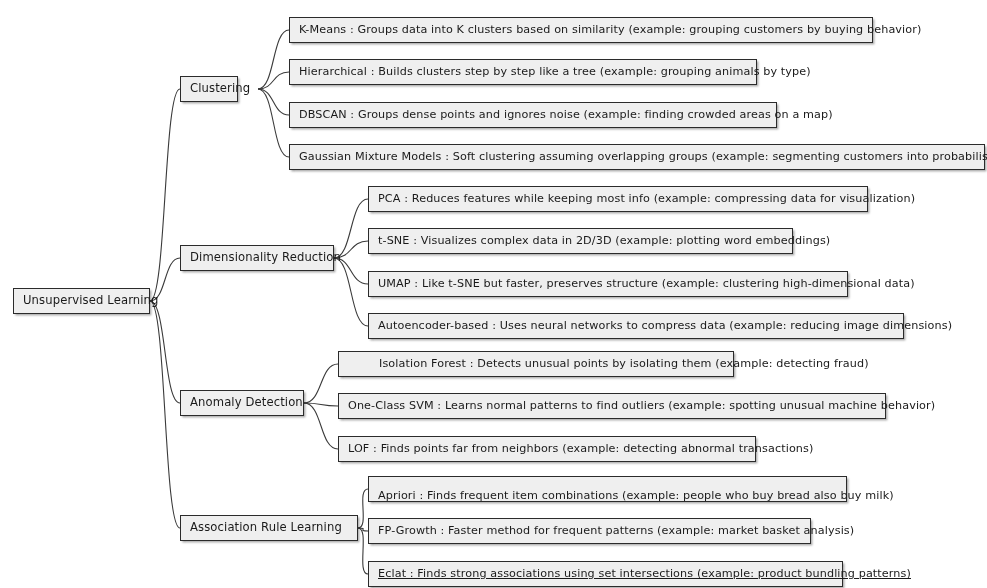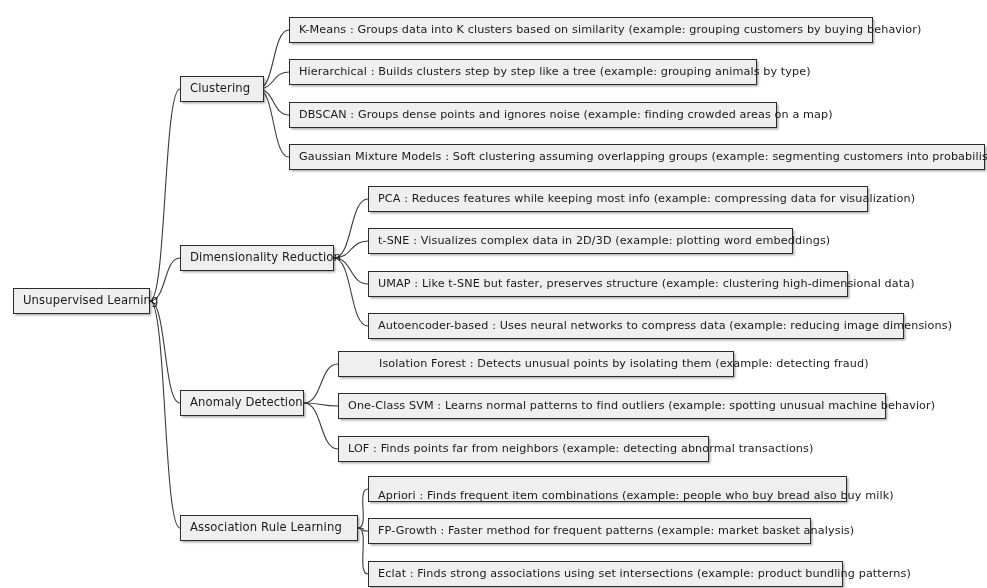--- a/index.html
+++ b/index.html
@@ -75,21 +75,21 @@
       <path d="M 304 403 C 322.7 403, 319.3 406, 338 406" fill="none" stroke="#3a3a3a" stroke-width="1.1"></path>
       <path d="M 304 403 C 322.7 403, 319.3 449, 338 449" fill="none" stroke="#3a3a3a" stroke-width="1.1"></path>
       <path d="M 150 301 C 166.5 301, 163.5 528, 180 528" fill="none" stroke="#3a3a3a" stroke-width="1.1"></path>
       <path d="M 358 528 C 370 528, 356 489, 368 489" fill="none" stroke="#3a3a3a" stroke-width="1.1"></path>
       <path d="M 358 528 C 370 528, 356 531, 368 531" fill="none" stroke="#3a3a3a" stroke-width="1.1"></path>
       <path d="M 358 528 C 370 528, 356 574, 368 574" fill="none" stroke="#3a3a3a" stroke-width="1.1"></path>
     </svg>
 <div class="node root" style="left: 13px; top: 288px; width: 137px;">
       <span class="node-label">Unsupervised Learning</span>
     </div>
-    <div class="node branch" style="left: 180px; top: 76px; width: 84px;">
+    <div class="node branch" style="left: 180px; top: 76px; width: 58px;">
       <span class="node-label">Clustering</span>
     </div>
     <div class="node leaf" style="left: 289px; top: 17px; width: 584px;">
       <span class="node-label">K-Means : Groups data into K clusters based on similarity (example: grouping customers by buying behavior)</span>
     </div>
     <div class="node leaf" style="left: 289px; top: 59px; width: 468px;">
       <span class="node-label">Hierarchical : Builds clusters step by step like a tree (example: grouping animals by type)</span>
     </div>
     <div class="node leaf" style="left: 289px; top: 102px; width: 488px;">
       <span class="node-label">DBSCAN : Groups dense points and ignores noise (example: finding crowded areas on a map)</span>
@@ -114,28 +114,28 @@
     </div>
     <div class="node branch" style="left: 180px; top: 390px; width: 124px;">
       <span class="node-label">Anomaly Detection</span>
     </div>
     <div class="node leaf" style="left: 338px; top: 351px; width: 396px; padding-left: 40px;">
       <span class="node-label">Isolation Forest : Detects unusual points by isolating them (example: detecting fraud)</span>
     </div>
     <div class="node leaf" style="left: 338px; top: 393px; width: 548px;">
       <span class="node-label">One-Class SVM : Learns normal patterns to find outliers (example: spotting unusual machine behavior)</span>
     </div>
-    <div class="node leaf" style="left: 338px; top: 436px; width: 371px;">
+    <div class="node leaf" style="left: 338px; top: 436px; width: 418px;">
       <span class="node-label">LOF : Finds points far from neighbors (example: detecting abnormal transactions)</span>
     </div>
     <div class="node branch" style="left: 180px; top: 515px; width: 178px;">
       <span class="node-label">Association Rule Learning</span>
     </div>
     <div class="node leaf" style="left: 368px; top: 476px; width: 479px; align-items: flex-end;">
       <span class="node-label">Apriori : Finds frequent item combinations (example: people who buy bread also buy milk)</span>
     </div>
     <div class="node leaf" style="left: 368px; top: 518px; width: 443px;">
       <span class="node-label">FP-Growth : Faster method for frequent patterns (example: market basket analysis)</span>
     </div>
-    <div class="node leaf" style="left: 368px; top: 561px; width: 475px;">
+    <div class="node leaf" style="left: 368px; top: 561px; width: 475px; text-decoration: underline;">
       <span class="node-label">Eclat : Finds strong associations using set intersections (example: product bundling patterns)</span>
     </div>
   </div>
 
 </body></html>

